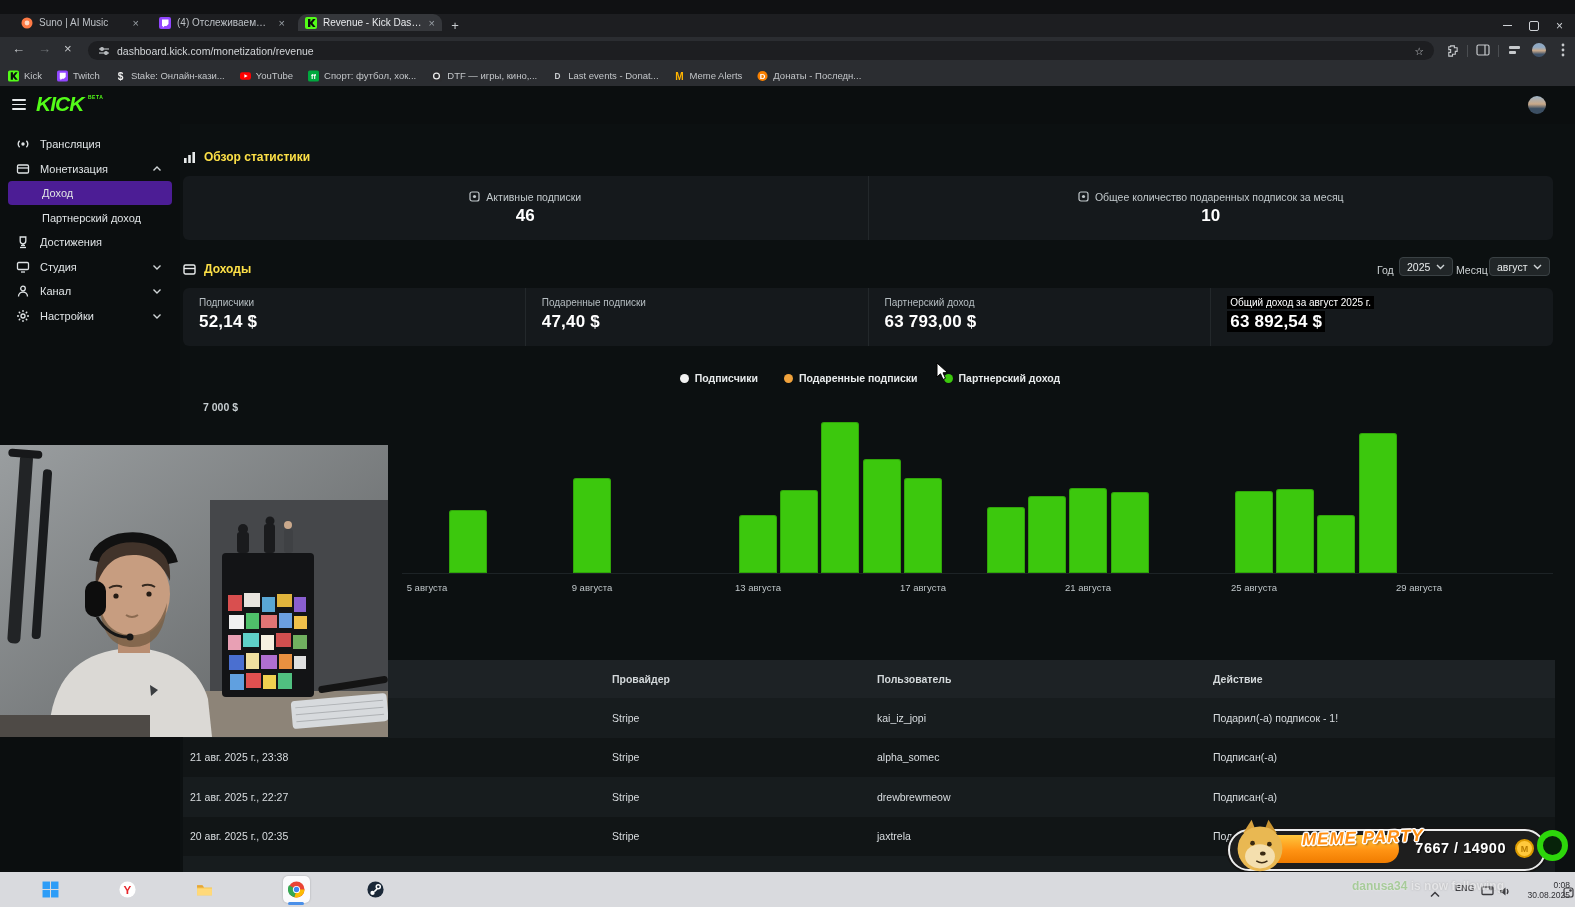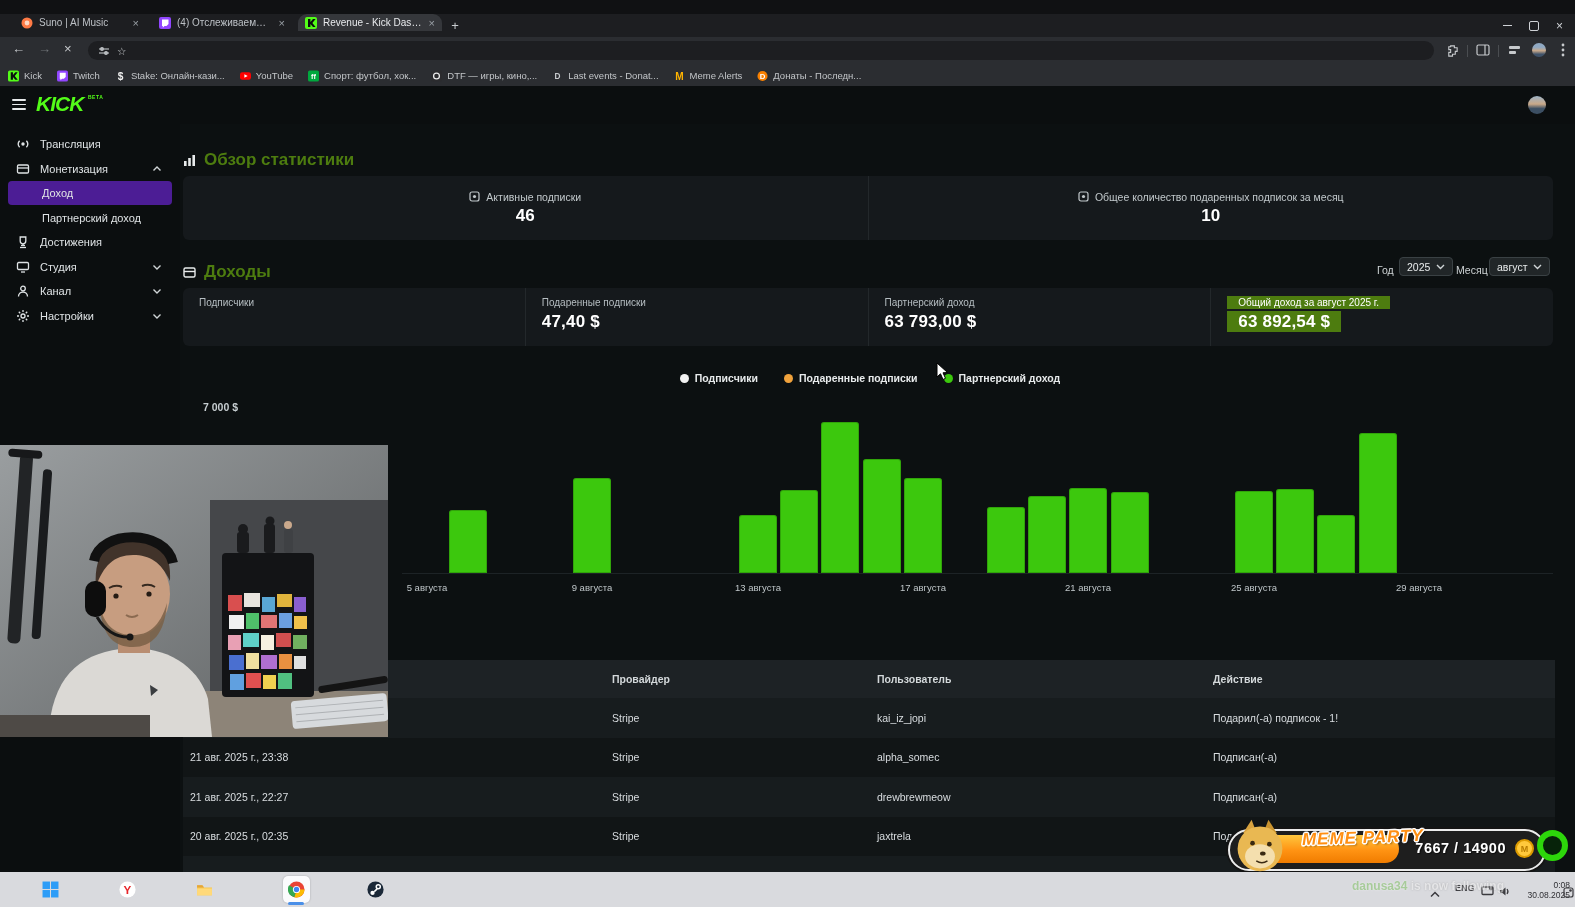--- a/index.html
+++ b/index.html
@@ -40,39 +40,39 @@
   #kick-beta{position:absolute;left:88px;top:8px;font-size:5px;font-weight:bold;color:#53fc18;letter-spacing:.5px;}
   #kick-avatar{position:absolute;right:29px;top:10px;width:18px;height:18px;border-radius:50%;background:linear-gradient(180deg,#9db3c6 0%,#c9a888 45%,#3c4f63 70%);}
 
   #kick-sidebar{position:absolute;top:38px;left:0;width:180px;bottom:0;background:#0b0e0f;}
   .sb-item{position:absolute;left:8px;right:8px;height:24px;display:flex;align-items:center;gap:10px;padding-left:8px;font-size:11px;color:#dfe3e5;border-radius:4px;box-sizing:border-box;}
   .sb-item.child{padding-left:34px;}
   .sb-item.active{background:#4c1d95;}
   .sb-ico{width:14px;height:14px;display:inline-flex;flex:0 0 auto;}
   .sb-chev{position:absolute;right:10px;width:10px;height:10px;display:inline-flex;}
 
-  .sec-h{position:absolute;display:flex;gap:8px;align-items:center;font-size:17px;font-weight:bold;color:#4d7c0f;}
+  .sec-h{position:absolute;display:flex;gap:8px;align-items:center;font-size:12px;font-weight:bold;color:#fde047;}
   .sec-ico{width:13px;height:13px;display:inline-flex;}
 
   #panel-stats{position:absolute;left:183px;top:90px;width:1370px;height:64px;background:#15191c;border-radius:6px;display:flex;}
   .stat{flex:1;display:flex;flex-direction:column;align-items:center;justify-content:center;gap:3px;}
   .stat + .stat{border-left:1px solid #23282b;}
   .stat-label{font-size:10.5px;color:#c2c9cc;display:flex;gap:6px;align-items:center;}
   .stat-value{font-size:17px;font-weight:bold;color:#fff;}
   .stat-ico{width:11px;height:11px;display:inline-flex;}
 
   .ctrl-label{position:absolute;top:178px;font-size:10.5px;color:#cfd4d6;}
   .sel{position:absolute;top:171px;height:19px;display:flex;gap:6px;align-items:center;background:#212628;border:1px solid #3a4144;border-radius:4px;padding:0 7px;font-size:10.5px;color:#e8ebec;box-sizing:border-box;}
 
   #panel-cards{position:absolute;left:183px;top:202px;width:1370px;height:58px;background:#15191c;border-radius:6px;display:flex;}
   .card{flex:1;padding:9px 0 0 16px;box-sizing:border-box;}
   .card + .card{border-left:1px solid #23282b;}
   .card-label{font-size:10px;color:#b6bec2;margin-bottom:4px;}
   .card-value{font-size:17px;font-weight:bold;color:#fff;letter-spacing:.2px;}
-  .hl-bg{background:#4d7c0f;color:#fff;padding:1px 11px;}
+  .hl-bg{background:#000000;color:#fff;padding:1px 3px;}
 
   #legend{position:absolute;left:400px;top:286px;width:940px;display:flex;justify-content:center;gap:26px;font-size:10.5px;font-weight:bold;color:#e8ebec;}
   .lg-item{display:flex;align-items:center;gap:6px;}
   .lg-dot{width:9px;height:9px;border-radius:50%;}
   #ytick{position:absolute;left:203px;top:315px;font-size:10.5px;color:#c6cdd0;font-weight:bold;}
   #baseline{position:absolute;left:402px;top:487px;width:1151px;height:1px;background:#1d2326;}
   .bar{position:absolute;width:38px;background:#3cc80d;border-radius:3px 3px 0 0;box-shadow:inset 0 0 0 1px rgba(0,0,0,.18);}
   .xtick{position:absolute;top:496px;font-size:9.5px;color:#c0c7ca;transform:translateX(-50%);white-space:nowrap;}
   #cursor{position:absolute;left:936px;top:276px;}
 
@@ -162,20 +162,21 @@
     <span class="navbtn" style="left:64px">×</span>
     <div id="addr">
       <svg width="12" height="12" viewBox="0 0 12 12">
           <g stroke="#b8bbbe" stroke-width="1.2" fill="none">
             <line x1="1" y1="4" x2="11" y2="4"></line>
             <line x1="1" y1="8" x2="11" y2="8"></line>
             <circle cx="4" cy="4" r="1.4" fill="#b8bbbe"></circle>
             <circle cx="8" cy="8" r="1.4" fill="#b8bbbe"></circle>
           </g>
         </svg>
+      <span class="url">dashboard.kick.com/monetization/revenue</span>
       <span style="color:#c7cacd;">☆</span>
     </div>
     <span class="tb-right" style="left:1443px">
         <svg width="13" height="13" viewBox="0 0 14 14">
           <path d="M5 2h4v2h3v4h-2v3H7v2H3v-4h2V6H3V3h2z" fill="none" stroke="#c7cacd" stroke-width="1.2"></path>
         </svg>
       </span>
     <div class="tb-divider" style="left:1467px"></div>
     <span class="tb-right" style="left:1474px">
         <svg width="14" height="12" viewBox="0 0 14 12">
@@ -446,20 +447,21 @@
     <div class="sel" style="left:1489px">
       <span>август</span>
       <svg width="9" height="6" viewBox="0 0 9 6">
           <polyline points="1,1 4.5,4.5 8,1" fill="none" stroke="#cfd4d6" stroke-width="1.4"></polyline>
         </svg>
     </div>
 
     <div id="panel-cards">
         <div class="card">
      <div class="card-label"><span class="">Подписчики</span></div>
+     <div class="card-value"><span class="">52,14 $</span></div>
         </div>
         <div class="card">
      <div class="card-label"><span class="">Подаренные подписки</span></div>
      <div class="card-value"><span class="">47,40 $</span></div>
         </div>
         <div class="card">
      <div class="card-label"><span class="">Партнерский доход</span></div>
      <div class="card-value"><span class="">63 793,00 $</span></div>
         </div>
         <div class="card">

